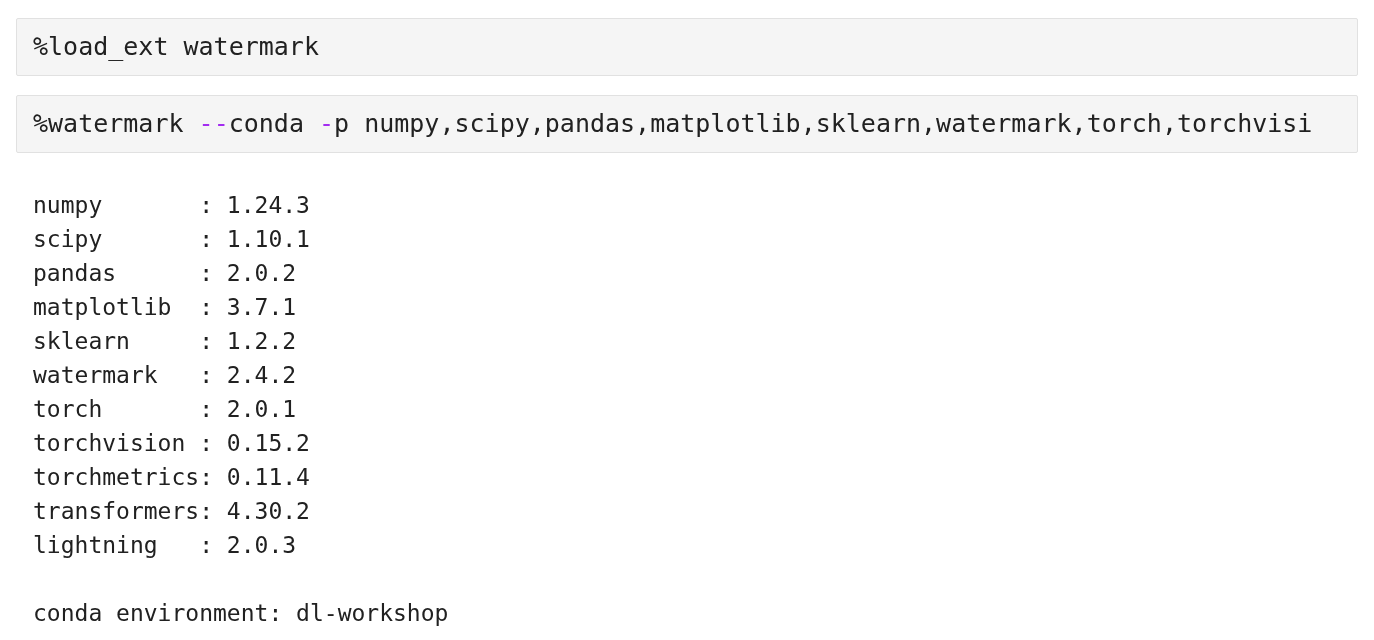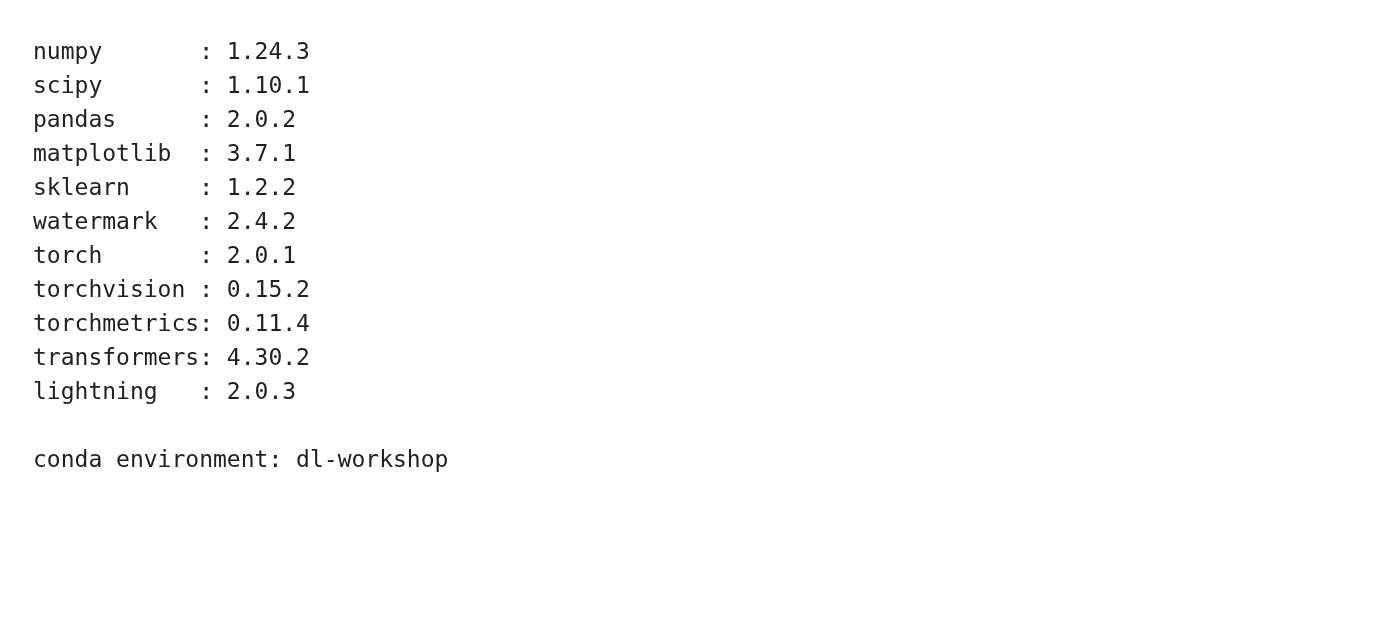--- a/index.html
+++ b/index.html
@@ -40,21 +40,27 @@
     line-height: 34px;
     white-space: pre;
     color: #212121;
   }
 </style>
 </head>
 <body>
 
 <div>
 
+  <div class="code-cell">
+    <pre class="code-line"><span class="tok-plain">%load_ext watermark</span></pre>
+  </div>
 
+  <div class="code-cell">
+    <pre class="code-line"><span class="tok-plain">%watermark </span><span class="tok-operator">--</span><span class="tok-plain">conda </span><span class="tok-operator">-</span><span class="tok-plain">p numpy,scipy,pandas,matplotlib,sklearn,watermark,torch,torchvisi</span></pre>
+  </div>
 
   <div class="output-area">
     <pre class="output-text">numpy       : 1.24.3
 scipy       : 1.10.1
 pandas      : 2.0.2
 matplotlib  : 3.7.1
 sklearn     : 1.2.2
 watermark   : 2.4.2
 torch       : 2.0.1
 torchvision : 0.15.2

